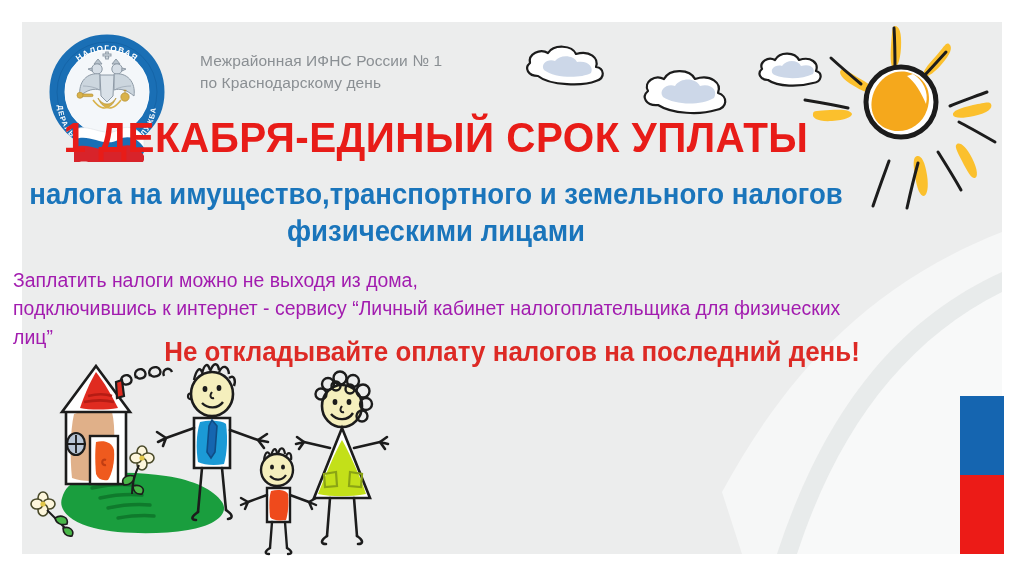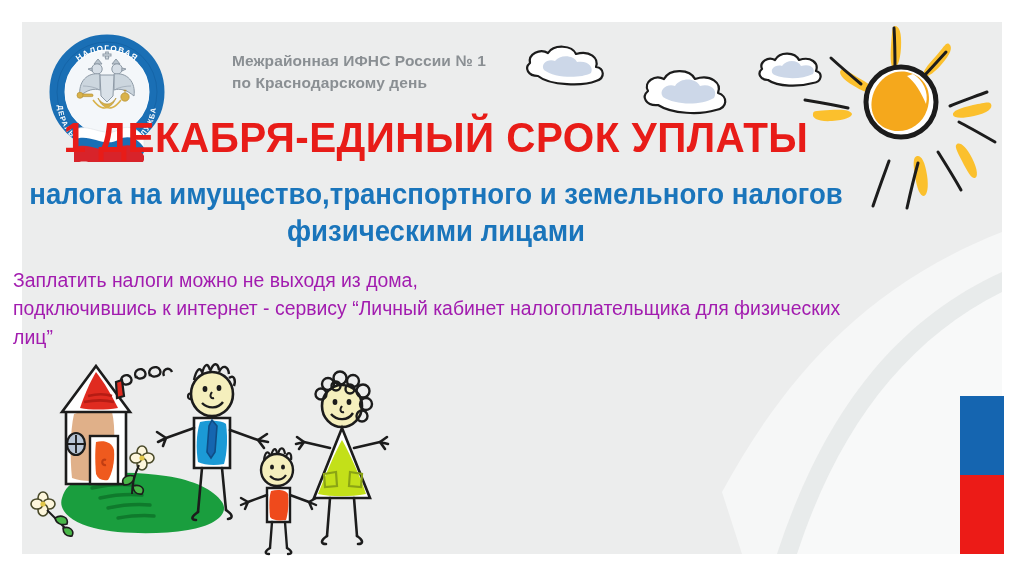--- a/index.html
+++ b/index.html
@@ -40,24 +40,23 @@
     width: 126px;
     height: 140px;
   }
   .agency-name {
     position: absolute;
     left: 200px;
     top: 50px;
     width: 330px;
     color: #8a8f93;
     font-size: 15.5px;
-    font-weight: bold;
+    font-weight: normal;
     line-height: 1.42;
     letter-spacing: .1px;
-    margin-left: 32px;
   }
   .agency-name .ln { display:block; white-space: nowrap; }
 
   
   .headline-block {
     position: absolute;
     left: 0;
     top: 116px;
     width: 872px;
     text-align: center;
@@ -281,20 +280,23 @@
     <span class="h-main">1 ДЕКАБРЯ-ЕДИНЫЙ СРОК УПЛАТЫ</span>
     <span class="h-sub first">налога на имущество,транспортного и земельного налогов</span>
     <span class="h-sub">физическими лицами</span>
   </div>
 
   <div class="body-block">
     <span class="b-line">Заплатить налоги можно не выходя из дома,</span>
     <span class="b-line">подключившись к интернет - сервису “Личный кабинет налогоплательщика для физических лиц”</span>
   </div>
 
+  <div class="cta-block">
+    <span class="cta">Не откладывайте оплату налогов на последний день!</span>
+  </div>
 
   <svg class="family" viewBox="0 0 395 215">
 
     <g>
       <path d="M62,128 C86,118 120,120 148,124 C176,128 196,138 204,150
                C212,162 196,174 170,178 C140,183 100,182 76,176
                C52,170 40,158 44,146 C47,136 52,131 62,128 Z" fill="#1a9e3e"></path>
       <g stroke="#0f7a2c" stroke-width="3.4" stroke-linecap="round" fill="none">
         <path d="M74,136 C88,133 104,132 116,133"></path>
         <path d="M82,146 C96,143 112,142 124,143"></path>

